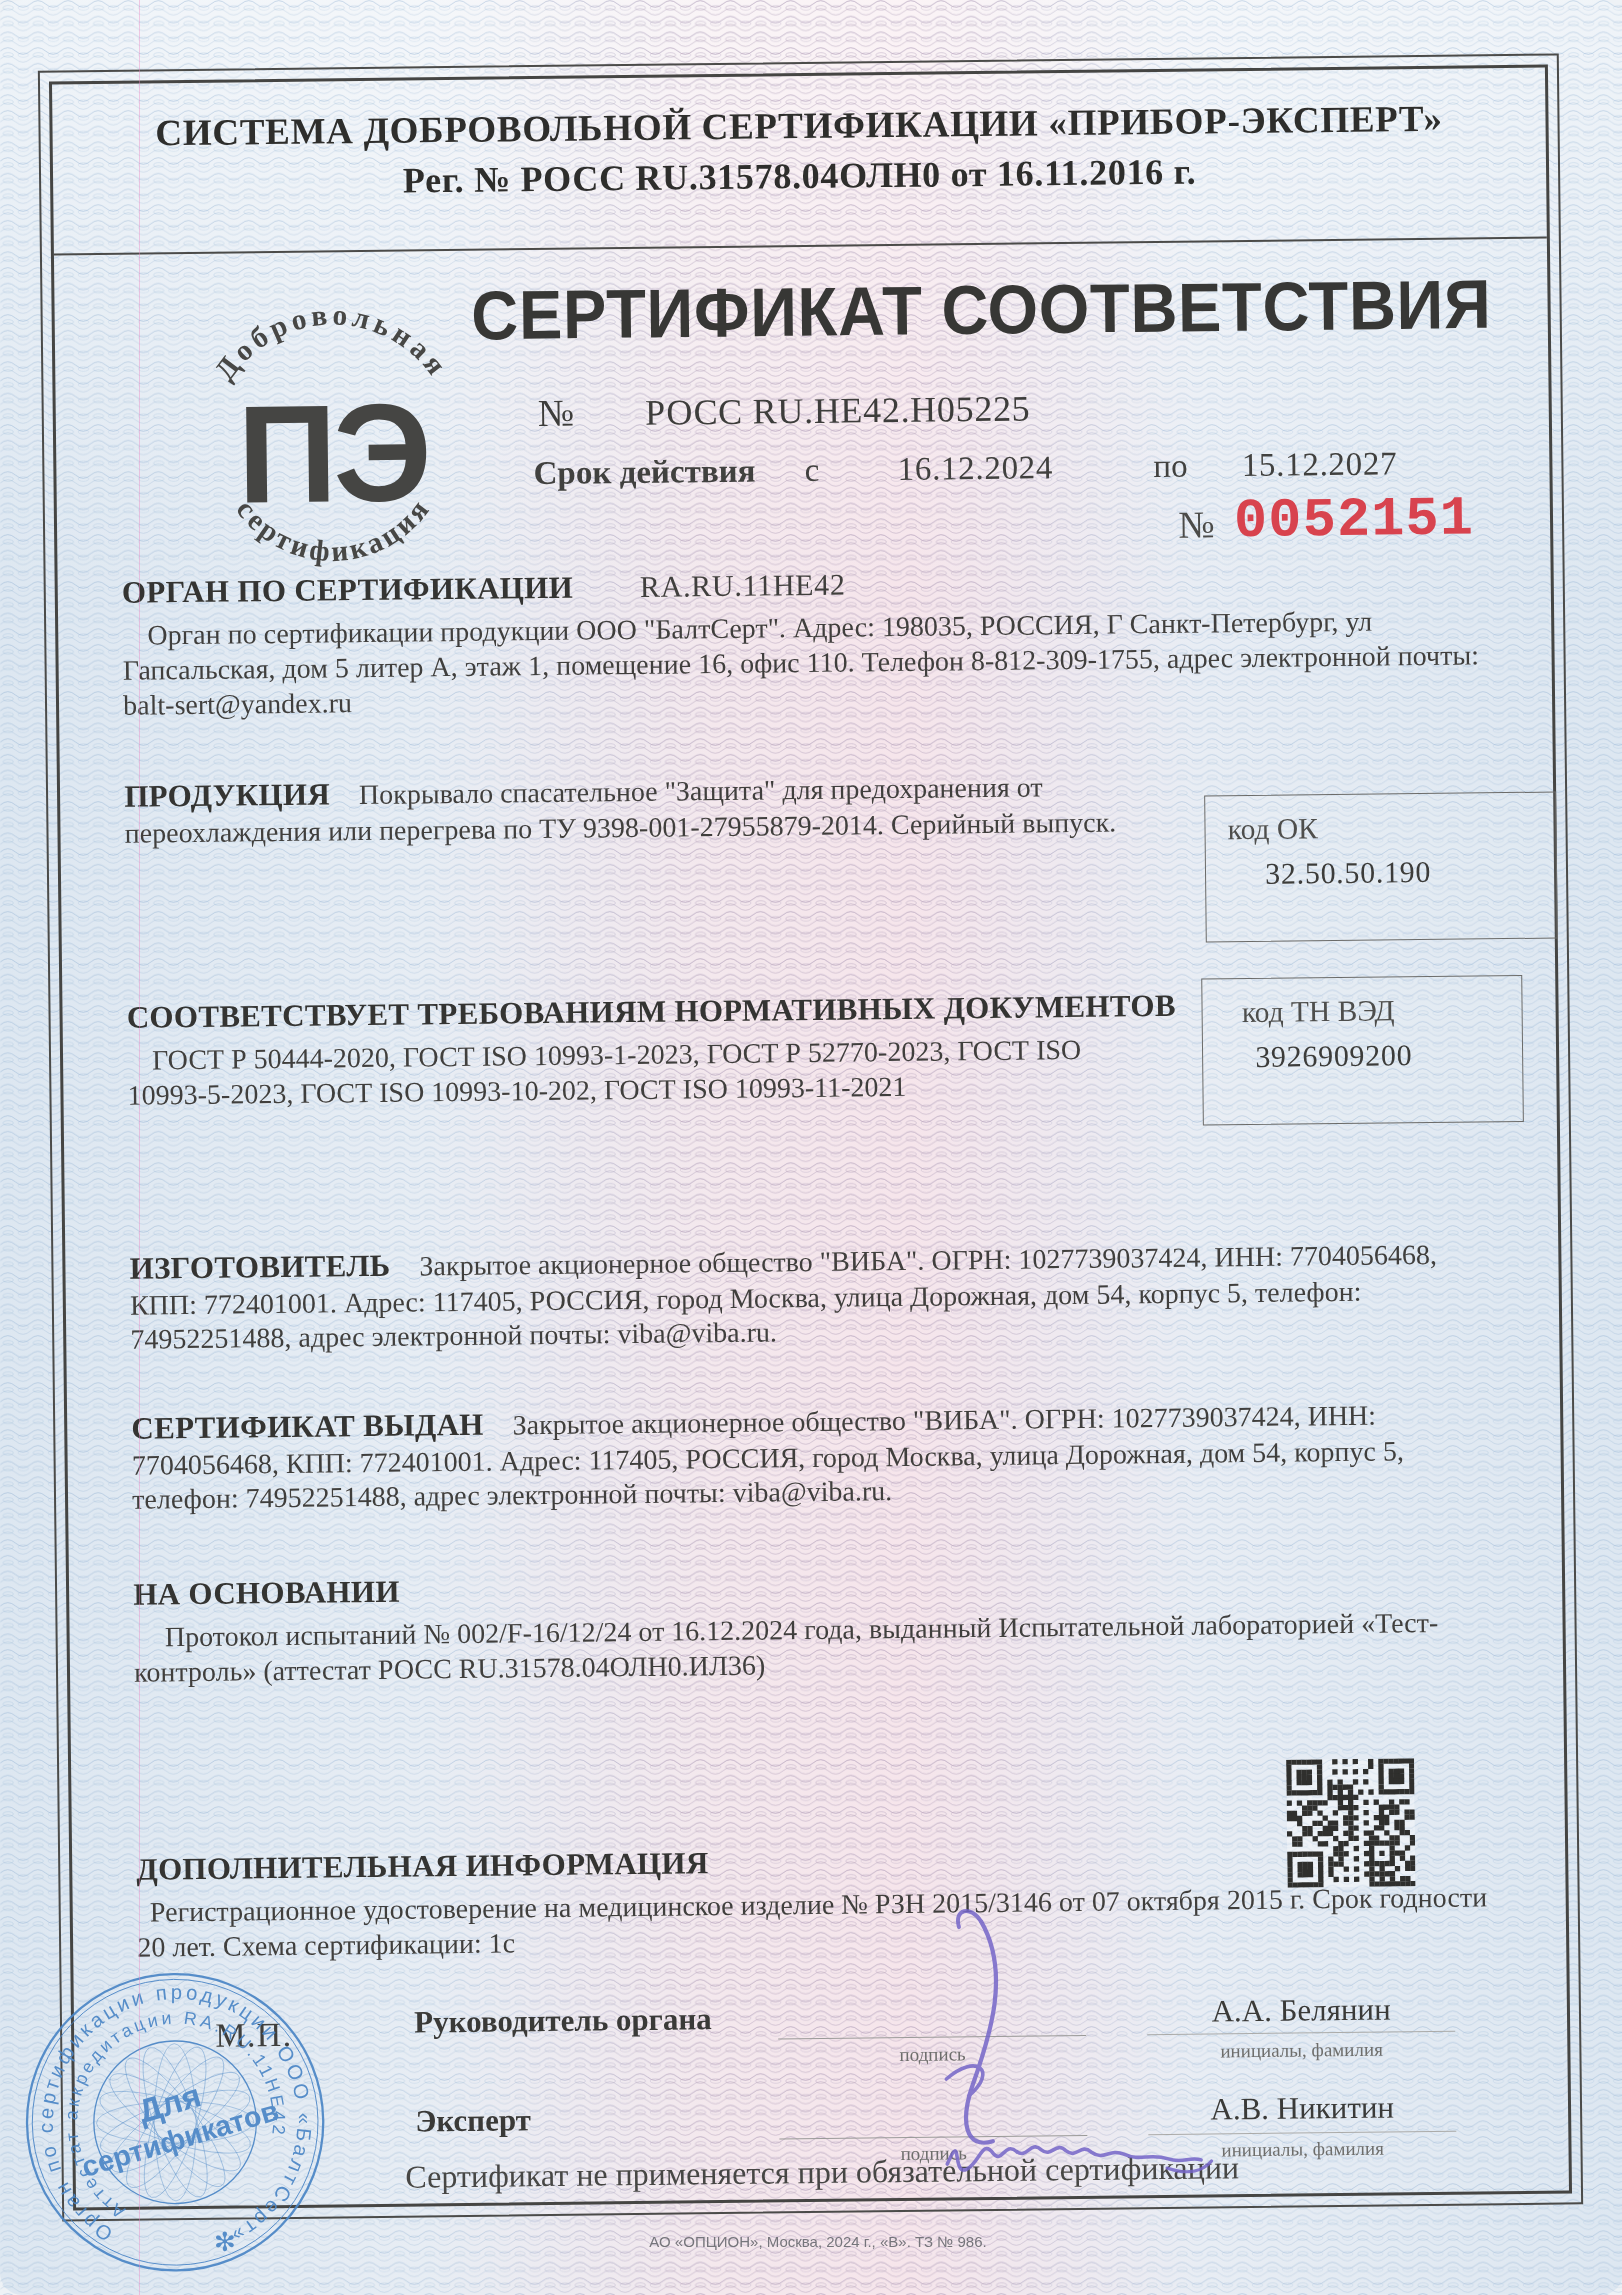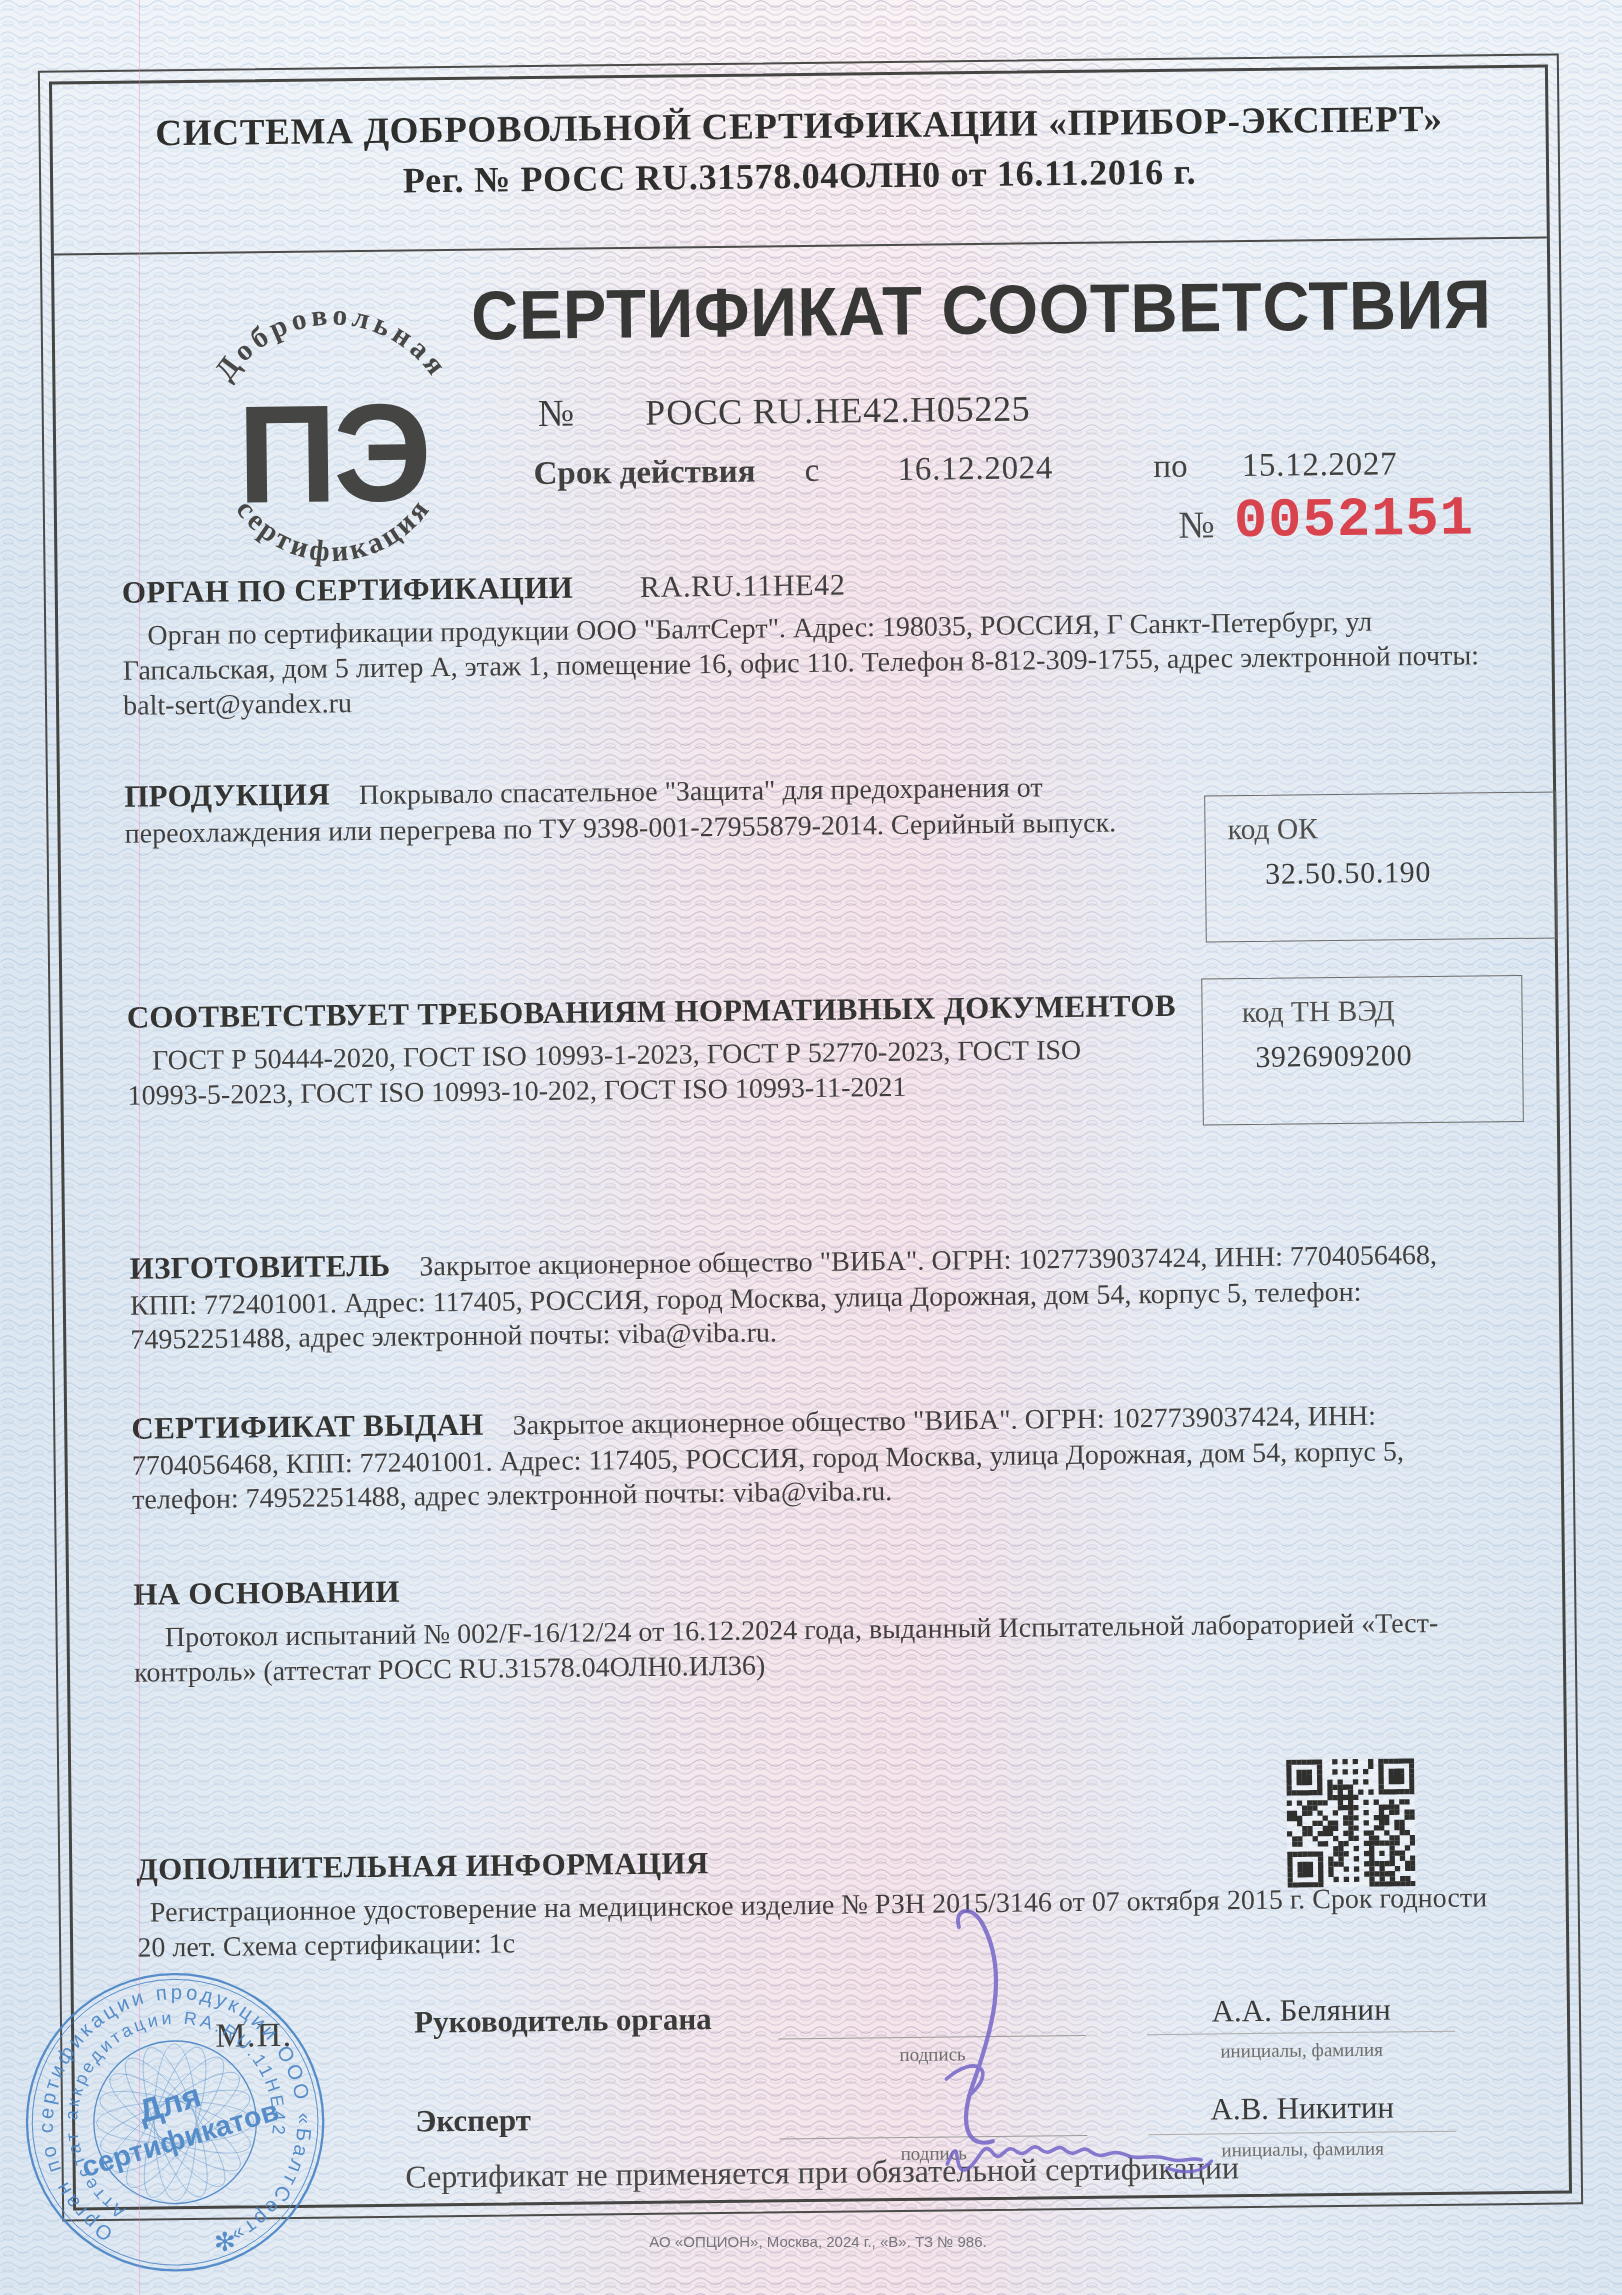--- a/index.html
+++ b/index.html
@@ -5,20 +5,21 @@
   html,body{margin:0;padding:0;}
   body{
     width:1623px;height:2295px;position:relative;overflow:hidden;
     font-family:"Liberation Serif","DejaVu Serif",serif;color:#3c3c3a;
     background:#eef2f6;
   }
   .page{position:absolute;inset:0;
     background:
       linear-gradient(180deg, rgba(255,255,255,.55) 0%, rgba(255,255,255,0) 26%),
       linear-gradient(90deg,#dde7f1 0%,#e7edf4 26%,#f4e8ed 44%,#f6e5eb 56%,#e8edf4 74%,#dde7f1 100%);
+    border-radius: 22px;
   }
   svg.bg{position:absolute;inset:0;display:block;}
   .scanline{position:absolute;left:139px;top:0;width:1.3px;height:100%;
     background:rgba(236,136,196,.42);z-index:3;}
   .frame{position:absolute;left:50px;top:62px;right:52px;bottom:82px;
     border:2px solid #4b4b49;transform:rotate(-0.65deg);transform-origin:center center;z-index:2;}
   .inner{position:absolute;inset:9.2px;border:3.3px solid #454543;}
 
   .header-box{position:absolute;left:0;right:0;top:0;height:169px;
     border-bottom:2.6px solid #4b4b49;text-align:center;}

